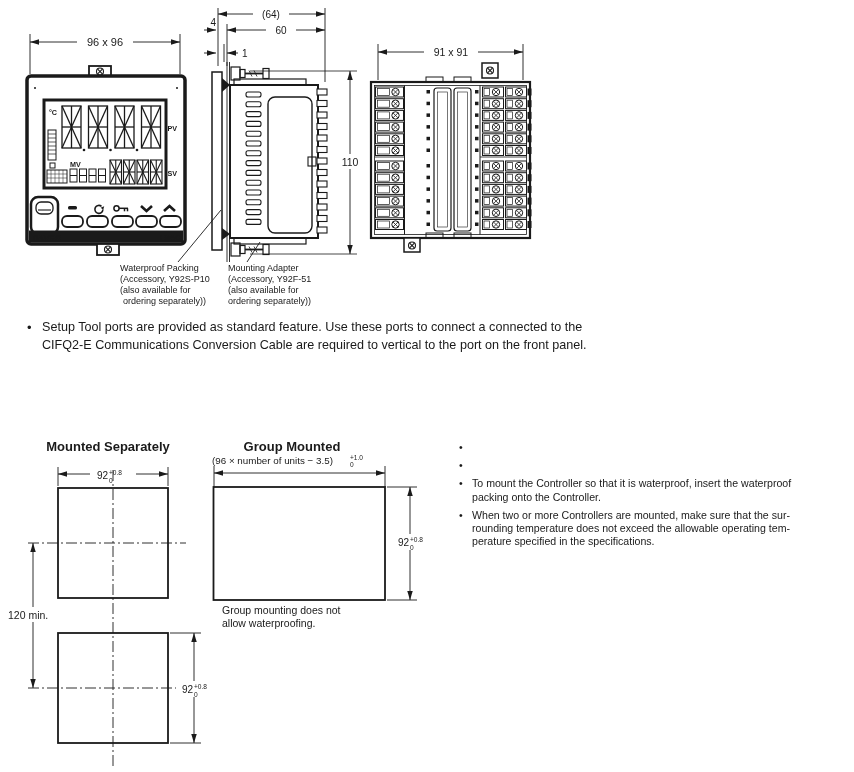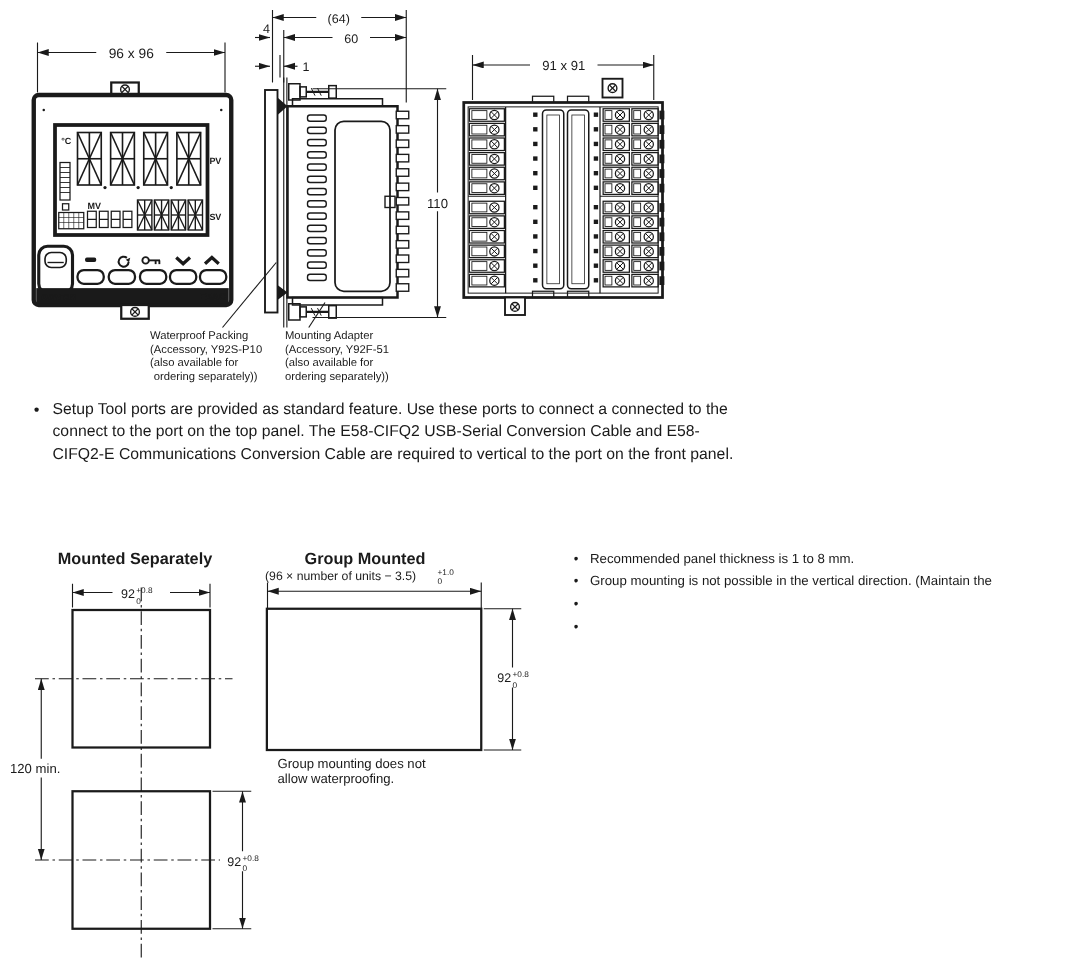--- a/index.html
+++ b/index.html
@@ -438,39 +438,43 @@
     </g>
     <text x="222" y="614" class="d105">Group mounting does not</text>
     <text x="222" y="626.5" class="d105">allow waterproofing.</text>
   </g>
 </svg>
 
 <div class="setup-note">
   <span class="marker">•</span>
   <div>
     <div class="nowrap">Setup Tool ports are provided as standard feature. Use these ports to connect a connected to the</div>
-    <div class="nowrap">connect to the port on the top panel. The E58-CIFQ2 USB-Serial Conversion Cable and E58-</div>
     <div class="nowrap">CIFQ2-E Communications Conversion Cable are required to vertical to the port on the front panel.</div>
   </div>
 </div>
 
 <div class="panel-notes">
   <div class="pnote">
     <span class="marker">•</span>
+  </div>
+  <div class="pnote">
+    <span class="marker">•</span>
     <div>
-      <div class="nowrap">Recommended panel thickness is 1 to 8 mm.</div>
     </div>
   </div>
   <div class="pnote">
     <span class="marker">•</span>
     <div>
-      <div class="nowrap">Group mounting is not possible in the vertical direction. (Maintain the</div>
+      <div class="nowrap">To mount the Controller so that it is waterproof, insert the waterproof</div>
+      <div class="nowrap">packing onto the Controller.</div>
     </div>
   </div>
   <div class="pnote">
     <span class="marker">•</span>
-  </div>
-  <div class="pnote">
-    <span class="marker">•</span>
+    <div>
+      <div class="nowrap">When two or more Controllers are mounted, make sure that the sur-</div>
+      <div class="nowrap">rounding temperature does not exceed the allowable operating tem-</div>
+      <div class="nowrap">perature specified in the specifications.</div>
+    </div>
   </div>
 </div>
 
 </div>
 
 </body></html>

